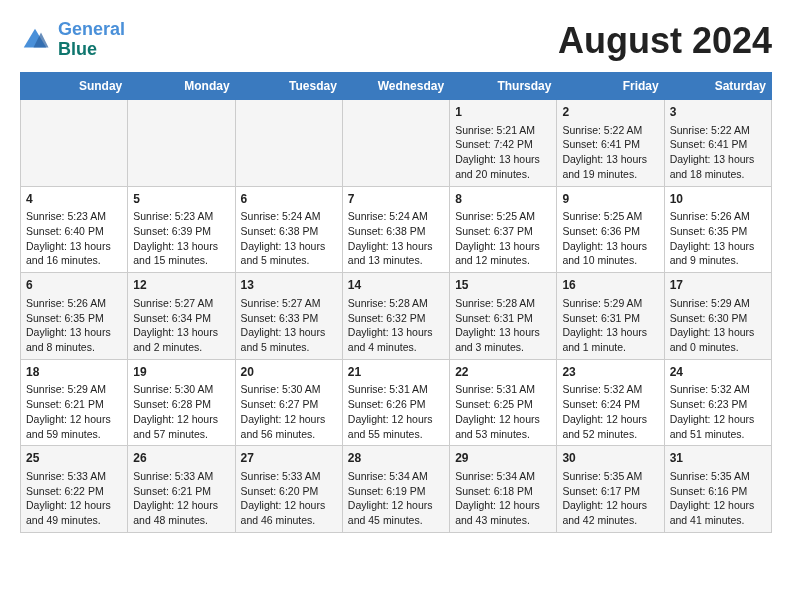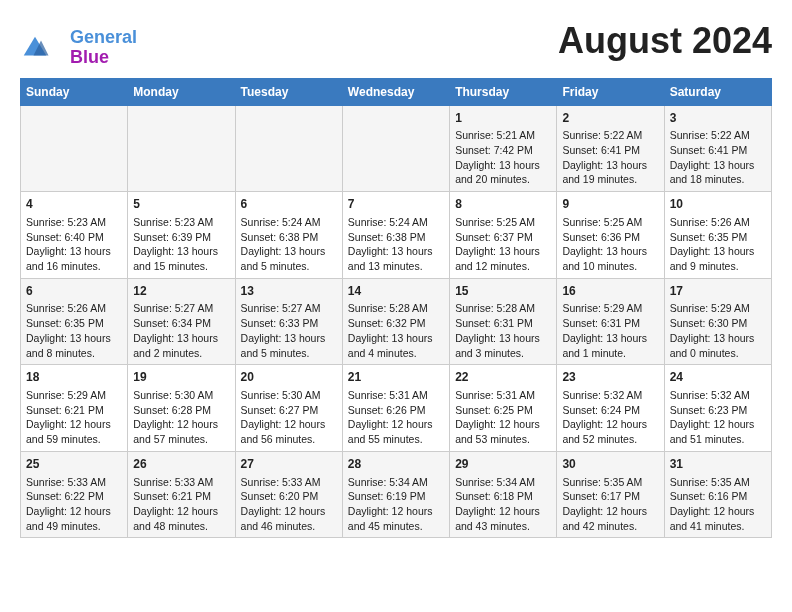--- a/index.html
+++ b/index.html
@@ -12,22 +12,21 @@
     }
     .header {
       display: flex;
       justify-content: space-between;
       align-items: flex-start;
       margin-bottom: 10px;
     }
     .logo {
       display: flex;
       align-items: center;
-      gap: 20px;
-      margin-top: 8px;
+      gap: 8px;
     }
     .logo-text {
       font-size: 18px;
       font-weight: bold;
       color: #333;
       line-height: 1.1;
     }
     .logo-text span {
       color: #4a90d9;
     }
@@ -49,21 +48,21 @@
       color: #444;
     }
     table {
       width: 100%;
       border-collapse: collapse;
       font-size: 11px;
     }
     thead tr th {
       background-color: #3a7abf;
       color: #fff;
-      text-align: left;
+      text-align: right;
       padding: 6px 5px;
       font-size: 12px;
       font-weight: bold;
       border: 1px solid #3a7abf;
     }
     tbody tr td {
       vertical-align: top;
       padding: 4px 5px;
       border: 1px solid #ccc;
       width: calc(100% / 7);
@@ -92,21 +91,21 @@
 <body>
 
 <div class="header">
   <div class="logo">
     <svg class="logo-icon" viewBox="0 0 40 40">
       <polygon points="20,5 35,30 5,30" fill="#4a90d9"></polygon>
       <polygon points="28,10 38,30 18,30" fill="#2a5fa0" opacity="0.7"></polygon>
     </svg>
     <div class="logo-text">
       <div><span>General</span></div>
-      <div><span style="color:#a21caf">Blue</span></div>
+      <div><span style="color:#0f766e">Blue</span></div>
     </div>
   </div>
   <div class="title-block">
     <h1>August 2024</h1>
   </div>
 </div>
 
 <table>
   <thead>
     <tr>

